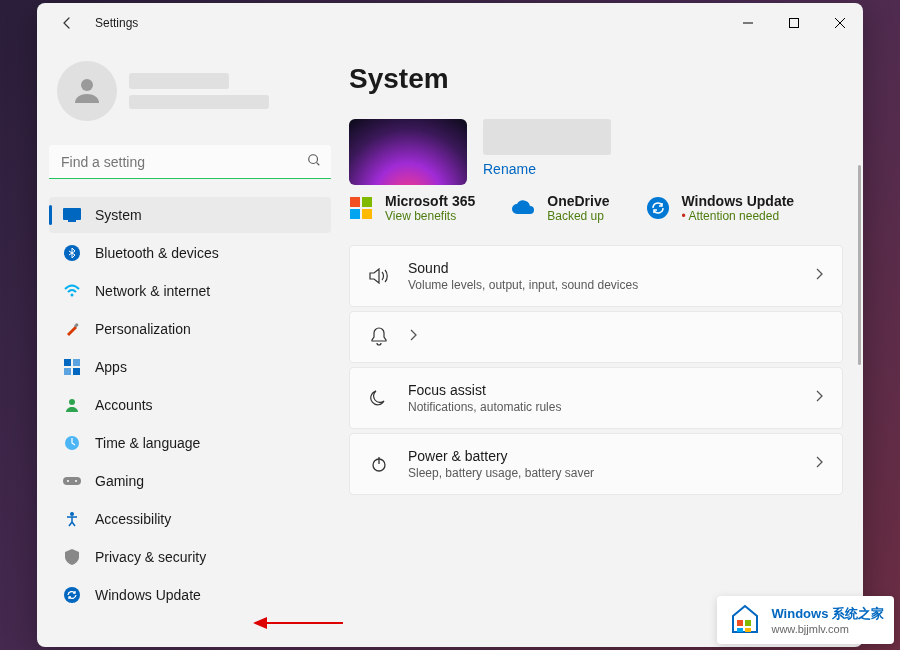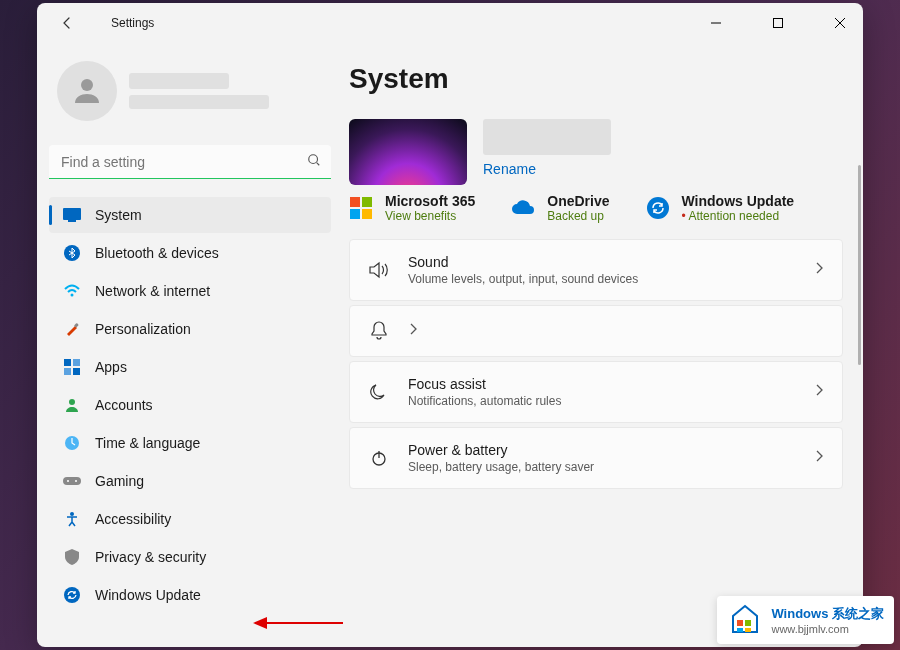--- a/index.html
+++ b/index.html
@@ -1,18 +1,18 @@
 <!DOCTYPE html>
 <html><head>
 <meta charset="utf-8">
 <style>
 * { box-sizing: border-box; margin: 0; padding: 0; font-family: "Segoe UI", -apple-system, sans-serif; }
 body { width: 900px; height: 650px; overflow: hidden; background: linear-gradient(135deg, #2a1e3a 0%, #4a2b52 50%, #6b2d42 100%); display: flex; align-items: center; justify-content: center; }
 .window { width: 826px; height: 644px; background: #f3f3f3; border-radius: 8px; overflow: hidden; position: relative; display: flex; flex-direction: column; box-shadow: 0 8px 32px rgba(0,0,0,0.3); }
-.titlebar { height: 40px; display: flex; align-items: center; padding-left: 12px; gap: 16px; }
+.titlebar { height: 40px; display: flex; align-items: center; padding-left: 12px; }
 .titlebar .back { width: 36px; height: 36px; display: flex; align-items: center; justify-content: center; cursor: pointer; border-radius: 4px; }
 .titlebar .title { font-size: 12px; color: #1a1a1a; margin-left: 10px; }
 .titlebar .spacer { flex: 1; }
 .winbtn { width: 46px; height: 32px; display: flex; align-items: center; justify-content: center; cursor: pointer; }
 .body { flex: 1; display: flex; overflow: hidden; }
 .sidebar { width: 306px; padding: 0 12px 12px 12px; display: flex; flex-direction: column; overflow-y: auto; }
 .account { display: flex; align-items: center; gap: 12px; padding: 18px 8px 24px 8px; }
 .avatar { width: 60px; height: 60px; border-radius: 50%; background: #e0e0e0; display: flex; align-items: center; justify-content: center; }
 .account-info { flex: 1; }
 .account-name { background: #e0e0e0; height: 16px; width: 100px; border-radius: 3px; margin-bottom: 6px; }
@@ -25,21 +25,21 @@
 .nav-item.active { background: #eaeaea; }
 .nav-item.active::before { content: ""; position: absolute; left: 0; top: 8px; bottom: 8px; width: 3px; background: #0067c0; border-radius: 2px; }
 .nav-icon { width: 18px; height: 18px; display: flex; align-items: center; justify-content: center; flex-shrink: 0; }
 .main { flex: 1; overflow-y: auto; padding: 20px 20px 20px 6px; position: relative; }
 .page-title { font-size: 28px; font-weight: 600; color: #1a1a1a; margin-bottom: 24px; }
 .header-row { display: flex; align-items: flex-start; gap: 16px; margin-bottom: 8px; }
 .wallpaper { width: 118px; height: 66px; border-radius: 6px; background: radial-gradient(circle at 50% 120%, #ff3c7e 0%, #a02bd6 35%, #3a1858 70%, #0a0a18 100%); flex-shrink: 0; }
 .pcname-wrap { display: flex; flex-direction: column; }
 .pcname-blur { background: #e0e0e0; width: 128px; height: 36px; border-radius: 3px; margin-bottom: 6px; }
 .rename { color: #0067c0; font-size: 14px; cursor: pointer; }
-.status-row { display: flex; gap: 36px; margin-bottom: 16px; }
+.status-row { display: flex; gap: 36px; margin-bottom: 22px; }
 .status-item { display: flex; align-items: center; gap: 12px; cursor: pointer; }
 .status-ico { width: 24px; height: 24px; display: flex; align-items: center; justify-content: center; flex-shrink: 0; }
 .status-txt .t { font-size: 14px; font-weight: 600; color: #1a1a1a; }
 .status-txt .s { font-size: 12px; color: #4d7c0f; }
 .status-txt .s.attn::before { content: "• "; color: #c42b1c; }
 .cards { display: flex; flex-direction: column; gap: 4px; }
 .card { display: flex; align-items: center; gap: 18px; padding: 14px 18px; background: #fbfbfb; border: 1px solid #e8e8e8; border-radius: 4px; cursor: pointer; }
 .card-icon { width: 22px; height: 22px; display: flex; align-items: center; justify-content: center; color: #333; }
 .card-body { flex: 1; }
 .card-title { font-size: 14px; color: #1a1a1a; margin-bottom: 2px; }

